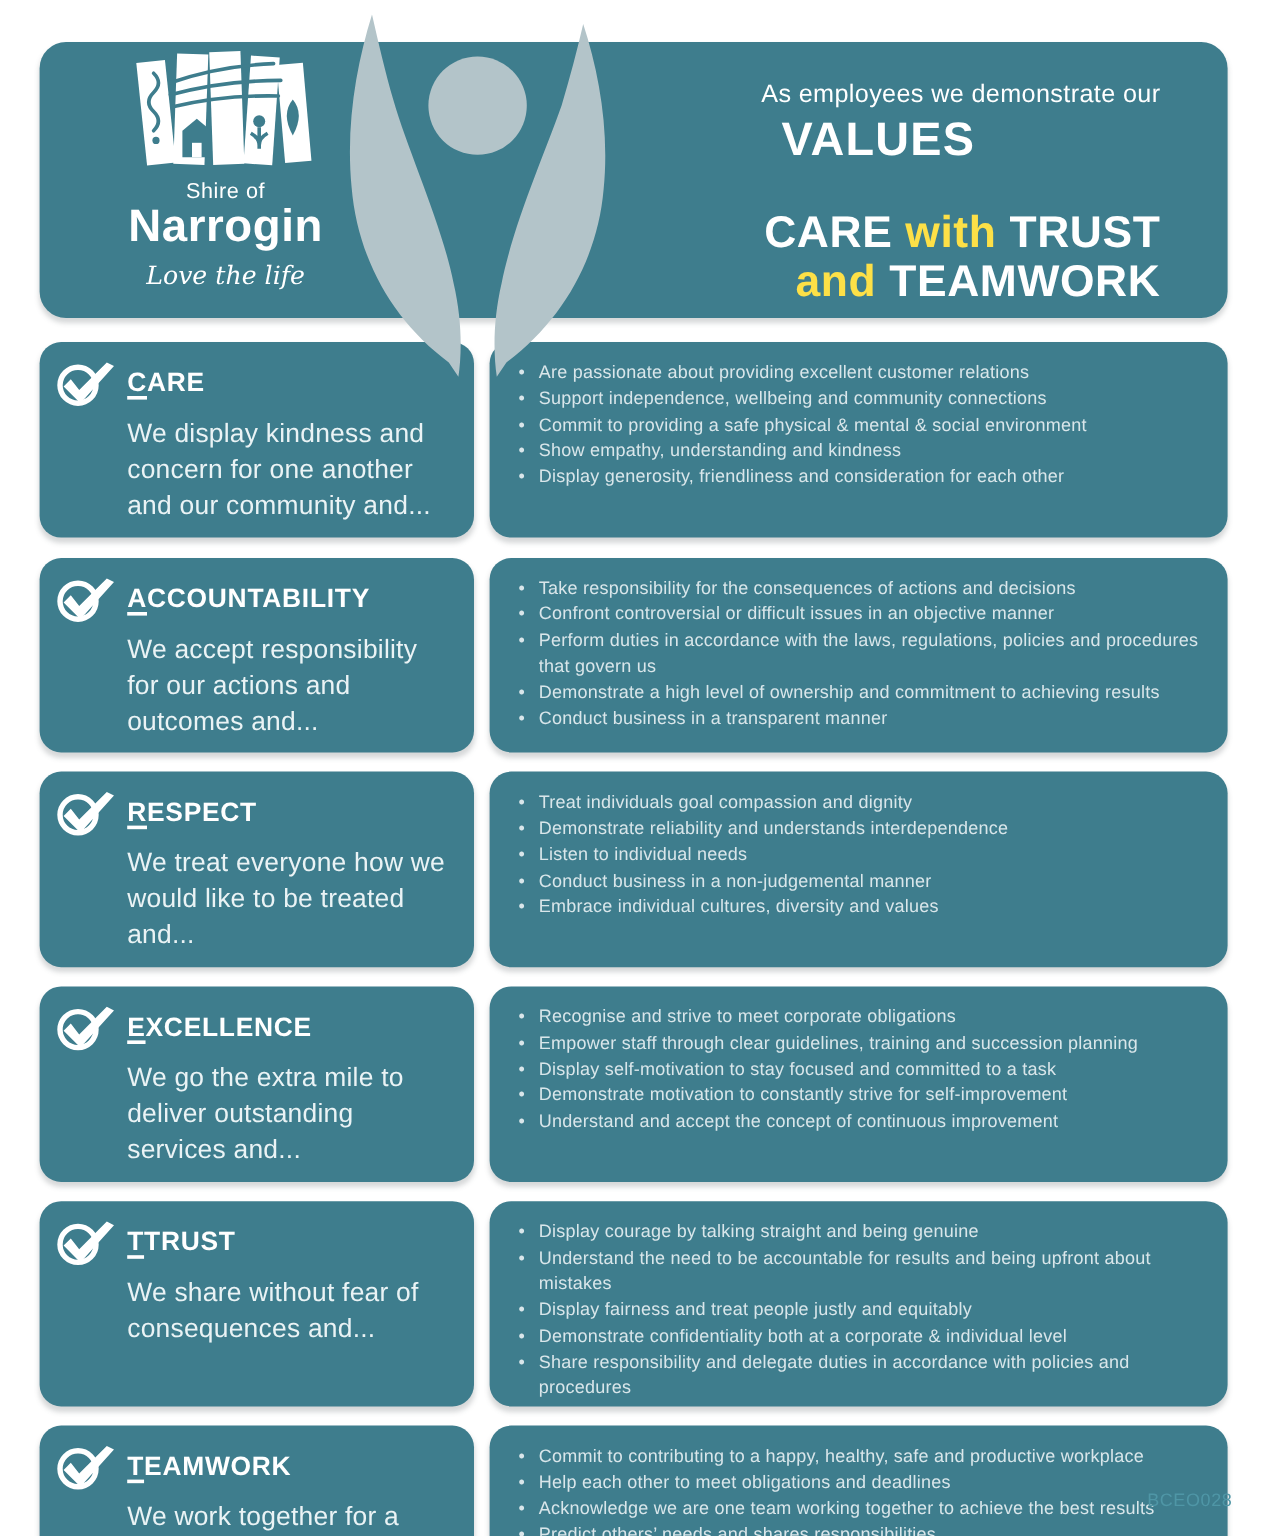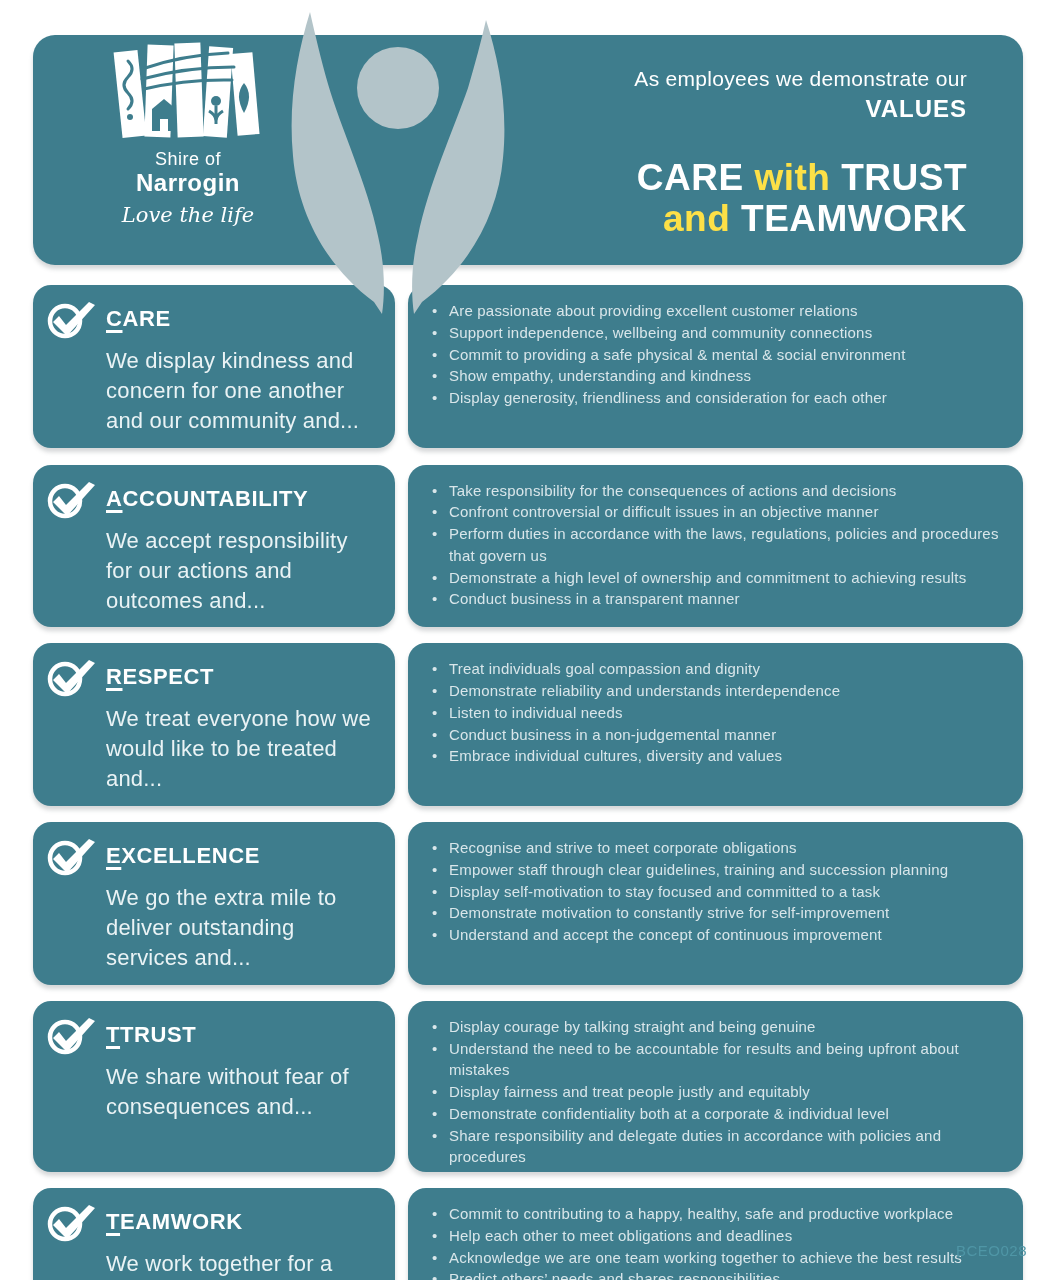--- a/index.html
+++ b/index.html
@@ -18,31 +18,31 @@
     box-shadow:0 4px 4px rgba(90,100,105,.25);
     display:flex;
   }
   .logo-block {
     width:250px; margin-left:30px; padding-top:4px;
     display:flex; flex-direction:column; align-items:center;
     color:#ffffff;
   }
   .logo-art { width:160px; height:108px; }
   .logo-shire { font-size:18px; margin-top:2px; letter-spacing:.5px; }
-  .logo-narrogin { font-size:24px; font-weight:bold; letter-spacing:.5px; line-height:1.05; }
+  .logo-narrogin { font-size:38px; font-weight:bold; letter-spacing:.5px; line-height:1.05; }
   .logo-tagline { font-family:"DejaVu Serif", serif; font-style:italic; font-size:21px; margin-top:8px; }
 
   .figure-icon { position:absolute; left:278px; top:6px; width:240px; height:310px; z-index:5; }
 
   .header-text {
     position:absolute; right:56px; top:32px; width:470px;
     text-align:right; color:#ffffff;
   }
   .header-intro { font-size:21px; letter-spacing:.3px; }
-  .header-values { font-size:24px; font-weight:bold; letter-spacing:1px; margin-top:4px; }
+  .header-values { font-size:39px; font-weight:bold; letter-spacing:1px; margin-top:4px;text-align:center; }
   .header-slogan { margin-top:34px; font-size:37px; font-weight:bold; line-height:1.12; letter-spacing:.5px; }
   .header-slogan .soft { color:#fde047; }
 
   
   .rows { position:absolute; left:33px; top:285px; width:990px; }
   .row { display:flex; gap:13px; margin-bottom:16px; align-items:stretch; }
   .row:nth-of-type(1){ min-height:135px; }
   .row:nth-of-type(2){ min-height:148px;margin-top:17px; }
   .row:nth-of-type(3){ min-height:140px; }
   .row:nth-of-type(4){ min-height:148px; }

